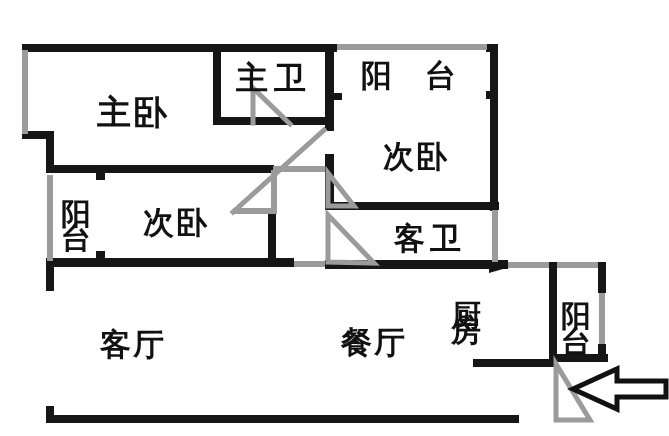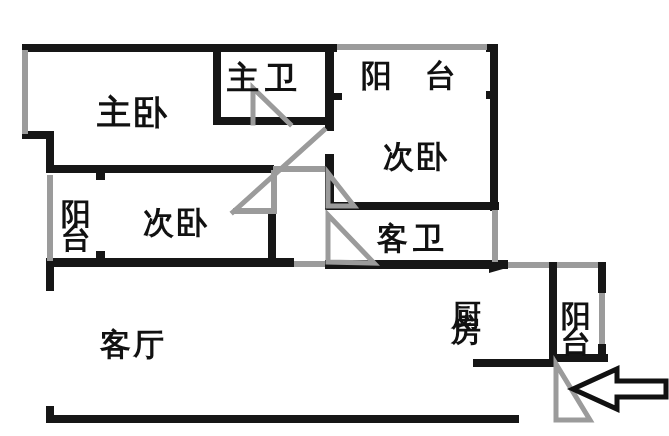--- a/index.html
+++ b/index.html
@@ -7,26 +7,26 @@
     position:relative;width:669px;height:436px;background:#ffffff;
     font-family:"Liberation Sans","DejaVu Sans",sans-serif;overflow:hidden;
   }
   .plan svg{position:absolute;left:0;top:0;}
   .lbl{
     position:absolute;font-weight:bold;font-size:31px;line-height:1;
     color:#111111;letter-spacing:2px;white-space:nowrap;
   }
   .vert{writing-mode:vertical-rl;text-orientation:upright;}
   #master-bedroom{left:97px;top:95px;font-size:34px;}
-  #master-bath{left:227px;top:62px;font-size:32px;letter-spacing:6px;}
+  #master-bath{left:236px;top:62px;font-size:32px;letter-spacing:6px;}
   #balcony-north{left:361px;top:60px;letter-spacing:33px;}
   #bedroom-north{left:383px;top:141px;}
   #balcony-west{left:61px;top:177px;font-size:30px;letter-spacing:20px;}
   #bedroom-west{left:143px;top:207px;}
-  #guest-bath{left:377px;top:223px;letter-spacing:5px;}
+  #guest-bath{left:394px;top:223px;letter-spacing:5px;}
   #living-room{left:100px;top:329px;}
   #dining-room{left:341px;top:327px;}
   #kitchen{left:451px;top:277px;font-size:30px;letter-spacing:12px;}
   #balcony-east{left:561px;top:279px;font-size:30px;letter-spacing:22px;}
 </style>
 </head>
 <body>
 
 <div class="plan">
 
@@ -88,15 +88,16 @@
   </svg>
 
   <div class="lbl" id="master-bedroom">主卧</div>
   <div class="lbl" id="master-bath">主卫</div>
   <div class="lbl" id="balcony-north">阳台</div>
   <div class="lbl" id="bedroom-north">次卧</div>
   <div class="lbl vert" id="balcony-west">阳台</div>
   <div class="lbl" id="bedroom-west">次卧</div>
   <div class="lbl" id="guest-bath">客卫</div>
   <div class="lbl" id="living-room">客厅</div>
+  <div class="lbl" id="dining-room">餐厅</div>
   <div class="lbl vert" id="kitchen">厨房</div>
   <div class="lbl vert" id="balcony-east">阳台</div>
 </div>
 
 </body></html>

